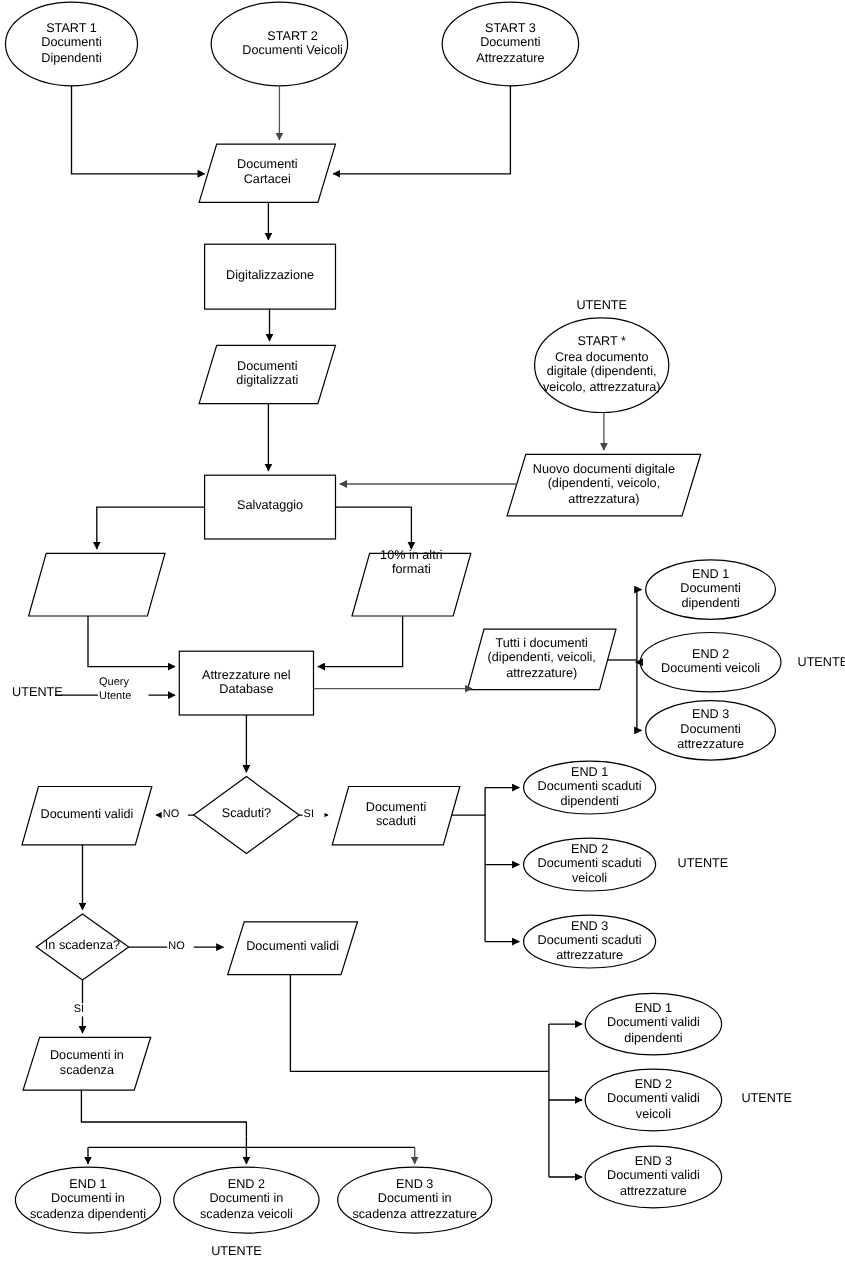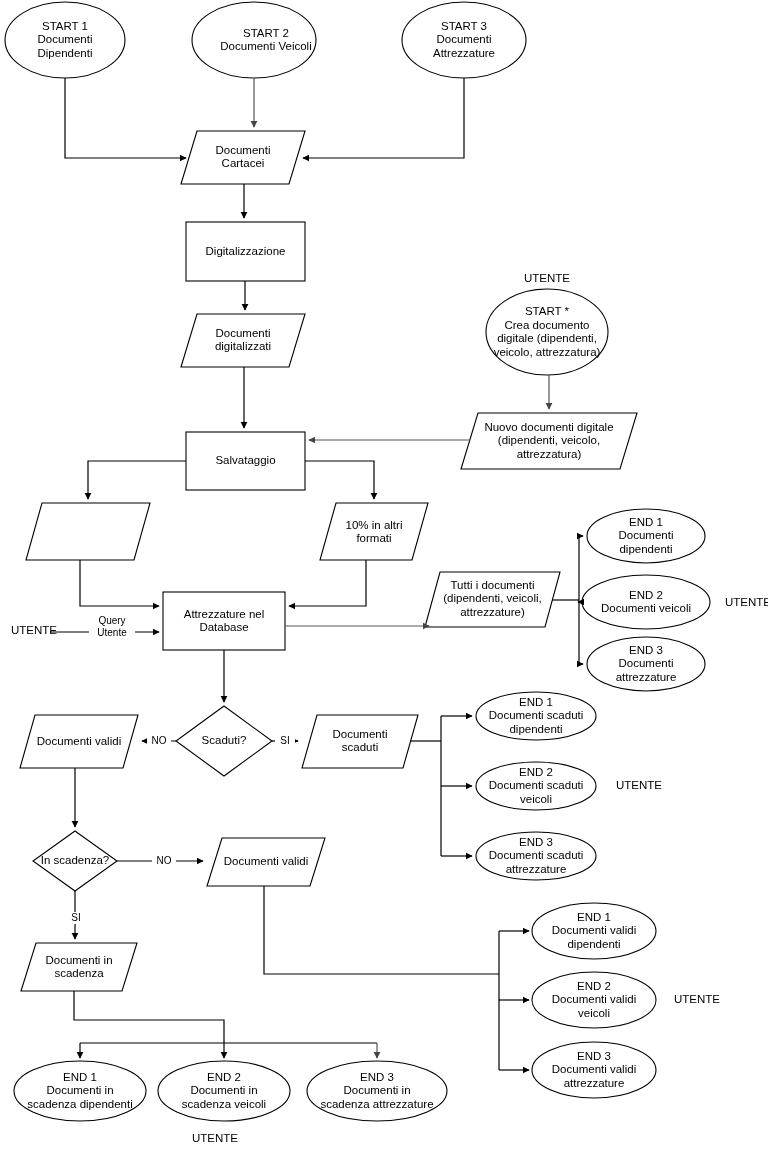--- a/index.html
+++ b/index.html
@@ -34,21 +34,20 @@
     font-size: 11.5px;
     line-height: 13.5px;
     white-space: pre-line;
     pointer-events: none;
   }
   .edge-label {
     position: absolute;
     color: #000000;
     font-size: 10px;
     line-height: 11.5px;
-    text-align: center;
     white-space: pre-line;
     background: #ffffff;
     padding: 0 1px;
   }
   .free-label {
     position: absolute;
     color: #000000;
     font-size: 11.5px;
     line-height: 13.5px;
     text-align: center;
@@ -215,21 +214,21 @@
 
   <div class="node-label" style="left:487px; top:293px; width:120px; height:78px;">START *
 Crea documento
 digitale (dipendenti,
 veicolo, attrezzatura)</div>
   <div class="node-label" style="left:466px; top:415px; width:166px; height:52px;">Nuovo documenti digitale
 (dipendenti, veicolo,
 attrezzatura)</div>
 
   <div class="node-label" style="left:186px; top:432px; width:119px; height:58px;">Salvataggio</div>
-  <div class="node-label" style="left:328px; top:508px; width:92px; height:48px;text-align:center;">10% in altri
+  <div class="node-label" style="left:328px; top:488px; width:92px; height:48px;text-align:center;">10% in altri
 formati</div>
 
   <div class="node-label" style="left:163px; top:592px; width:122px; height:58px;">Attrezzature nel
 Database</div>
   <div class="node-label" style="left:430px; top:574px; width:125px; height:50px;">Tutti i documenti
 (dipendenti, veicoli,
 attrezzature)</div>
 
   <div class="node-label" style="left:590px; top:510px; width:112px; height:52px;">END 1
 Documenti

